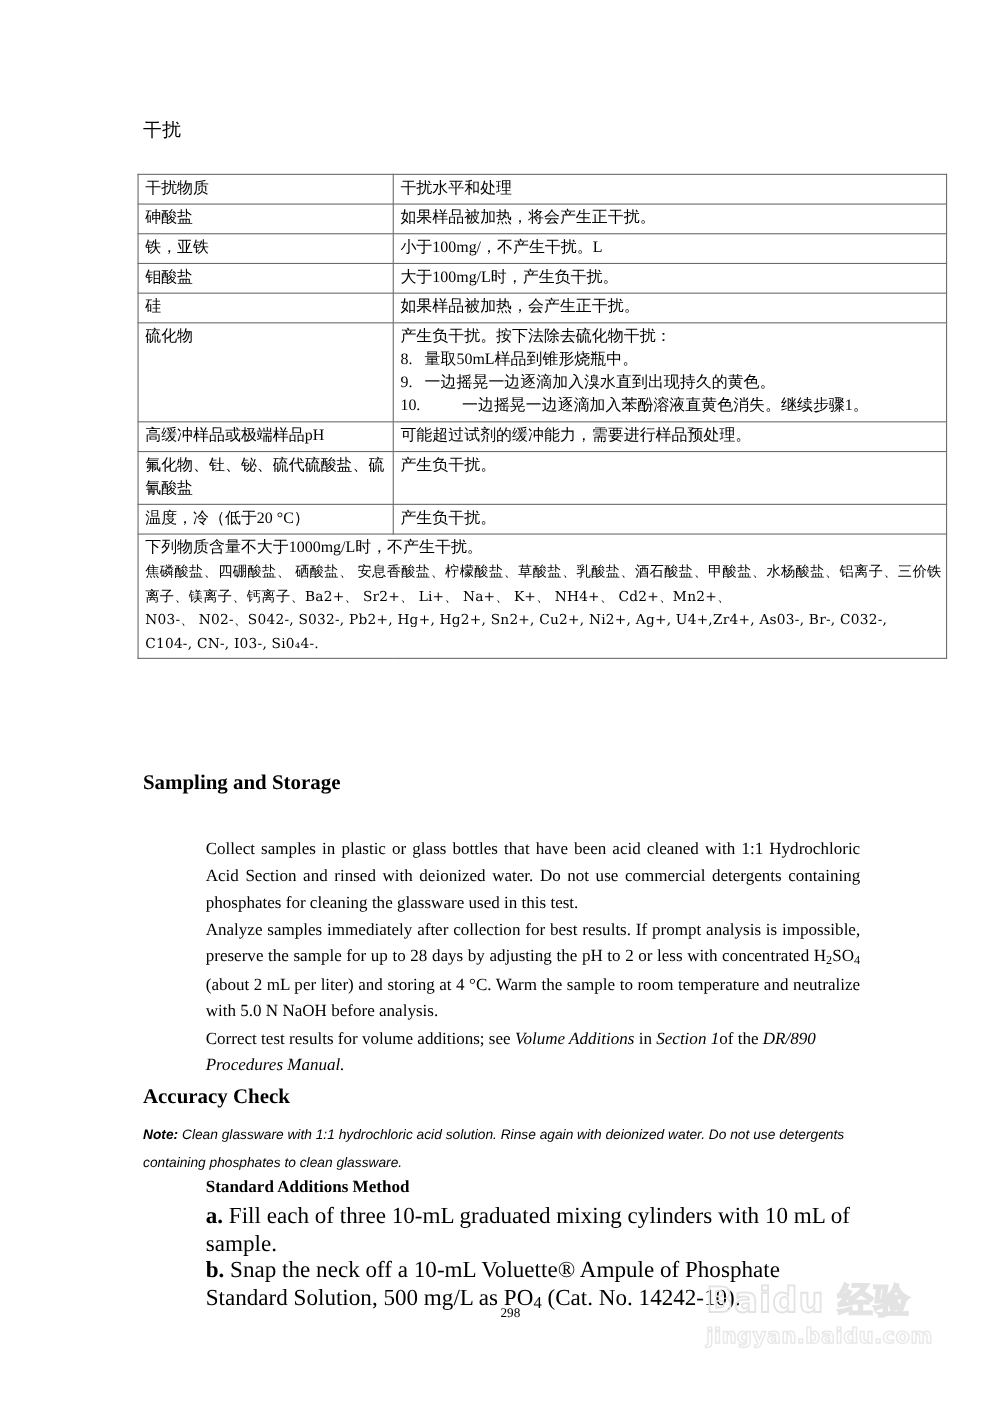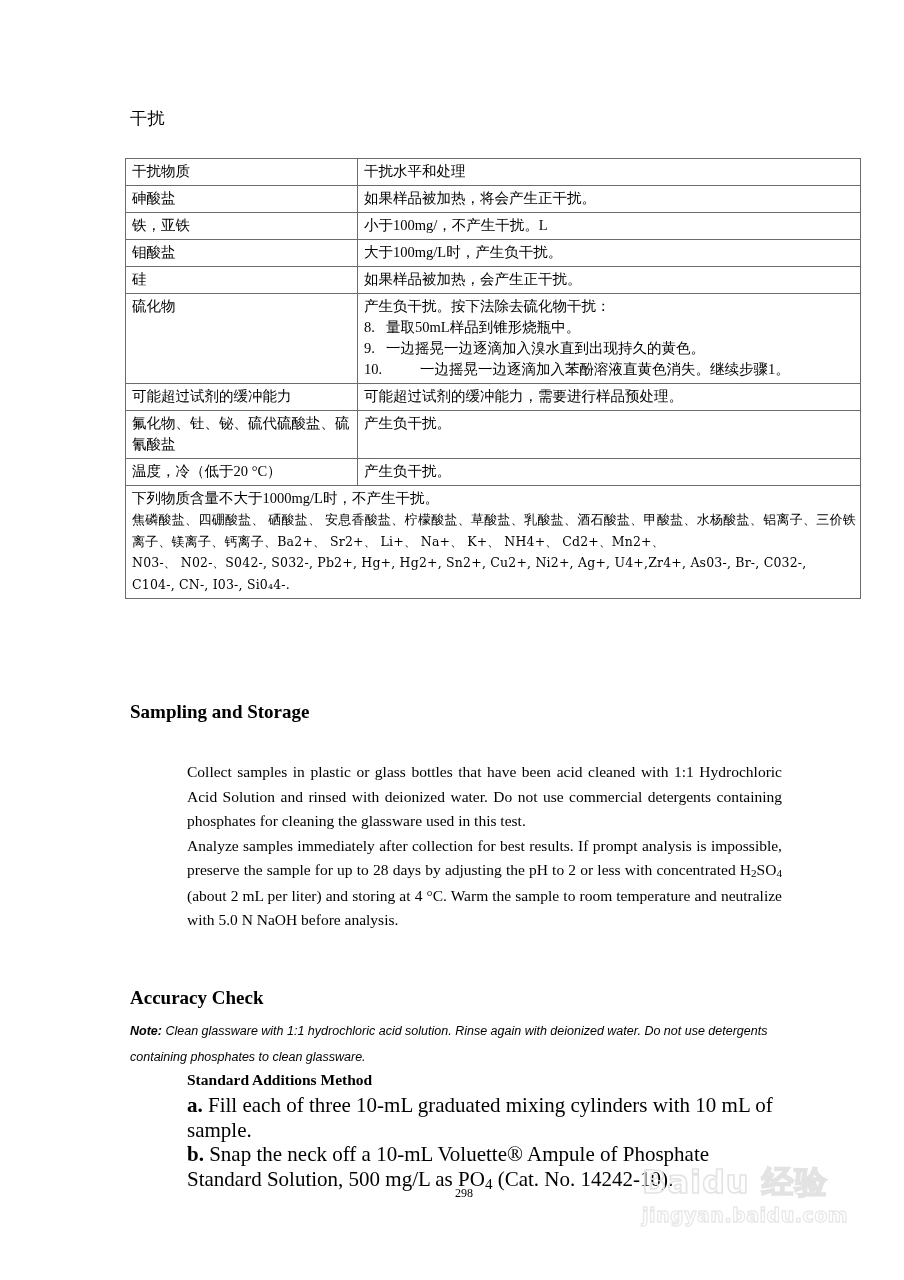--- a/index.html
+++ b/index.html
@@ -224,21 +224,21 @@
               <span class="step-txt">一边摇晃一边逐滴加入溴水直到出现持久的黄色。</span>
             </div>
             <div class="step-row">
               <span class="step-num wide">10.</span>
               <span class="step-txt">一边摇晃一边逐滴加入苯酚溶液直黄色消失。继续步骤1。</span>
             </div>
           </div>
         </td>
       </tr>
       <tr>
-        <td>可能超过试剂的缓冲能力</td>
+        <td>高缓冲样品或极端样品pH</td>
         <td>可能超过试剂的缓冲能力，需要进行样品预处理。</td>
       </tr>
       <tr>
         <td>氟化物、钍、铋、硫代硫酸盐、硫氰酸盐</td>
         <td>产生负干扰。</td>
       </tr>
       <tr>
         <td>温度，冷（低于20 °C）</td>
         <td>产生负干扰。</td>
       </tr>
@@ -249,22 +249,23 @@
           <div class="ion-list"><span class="mono">N03-、 N02-、S042-, S032-, Pb2+, Hg+, Hg2+, Sn2+, Cu2+, Ni2+, Ag+, U4+,Zr4+, As03-, Br-, C032-,</span></div>
           <div class="ion-list"><span class="mono">C104-, CN-, I03-, Si0₄4-.</span></div>
         </td>
       </tr>
     </tbody>
   </table>
 
   <div class="en-head" style="left:118px; top:700px;">Sampling and Storage</div>
 
   <div class="body-block" style="top:760px;">
-    <p>Collect samples in plastic or glass bottles that have been acid cleaned with 1:1 Hydrochloric Acid Solution and rinsed with deionized water. Do not use commercial detergents containing phosphates for cleaning the glassware used in this test.</p>
+    <p>Collect samples in plastic or glass bottles that have been acid cleaned with 1:1 Hydrochloric Acid Section and rinsed with deionized water. Do not use commercial detergents containing phosphates for cleaning the glassware used in this test.</p>
     <p><span>Analyze samples immediately after collection for best results. If prompt analysis is impossible, preserve the sample for up to 28 days by adjusting the pH to 2 or less with concentrated H</span><sub>2</sub><span>SO</span><sub>4</sub><span> (about 2 mL per liter) and storing at 4 °C. Warm the sample to room temperature and neutralize with 5.0 N NaOH before analysis.</span></p>
+    <p class="last"><span>Correct test results for volume additions; see </span><i>Volume Additions</i><span> in </span><i>Section 1</i><span>of the </span><i>DR/890 Procedures Manual.</i></p>
   </div>
 
   <div class="en-head" style="left:118px; top:986px;">Accuracy Check</div>
 
   <div class="note-block" style="top:1018px;"><b>Note:</b><span> Clean glassware with 1:1 hydrochloric acid solution. Rinse again with deionized water. Do not use detergents containing phosphates to clean glassware.</span></div>
 
   <div class="sub-head" style="top:1069px;">Standard Additions Method</div>
 
   <div class="step-en" style="top:1093px;">
     <p><b>a.</b><span> Fill each of three 10-mL graduated mixing cylinders with 10 mL of sample.</span></p>

